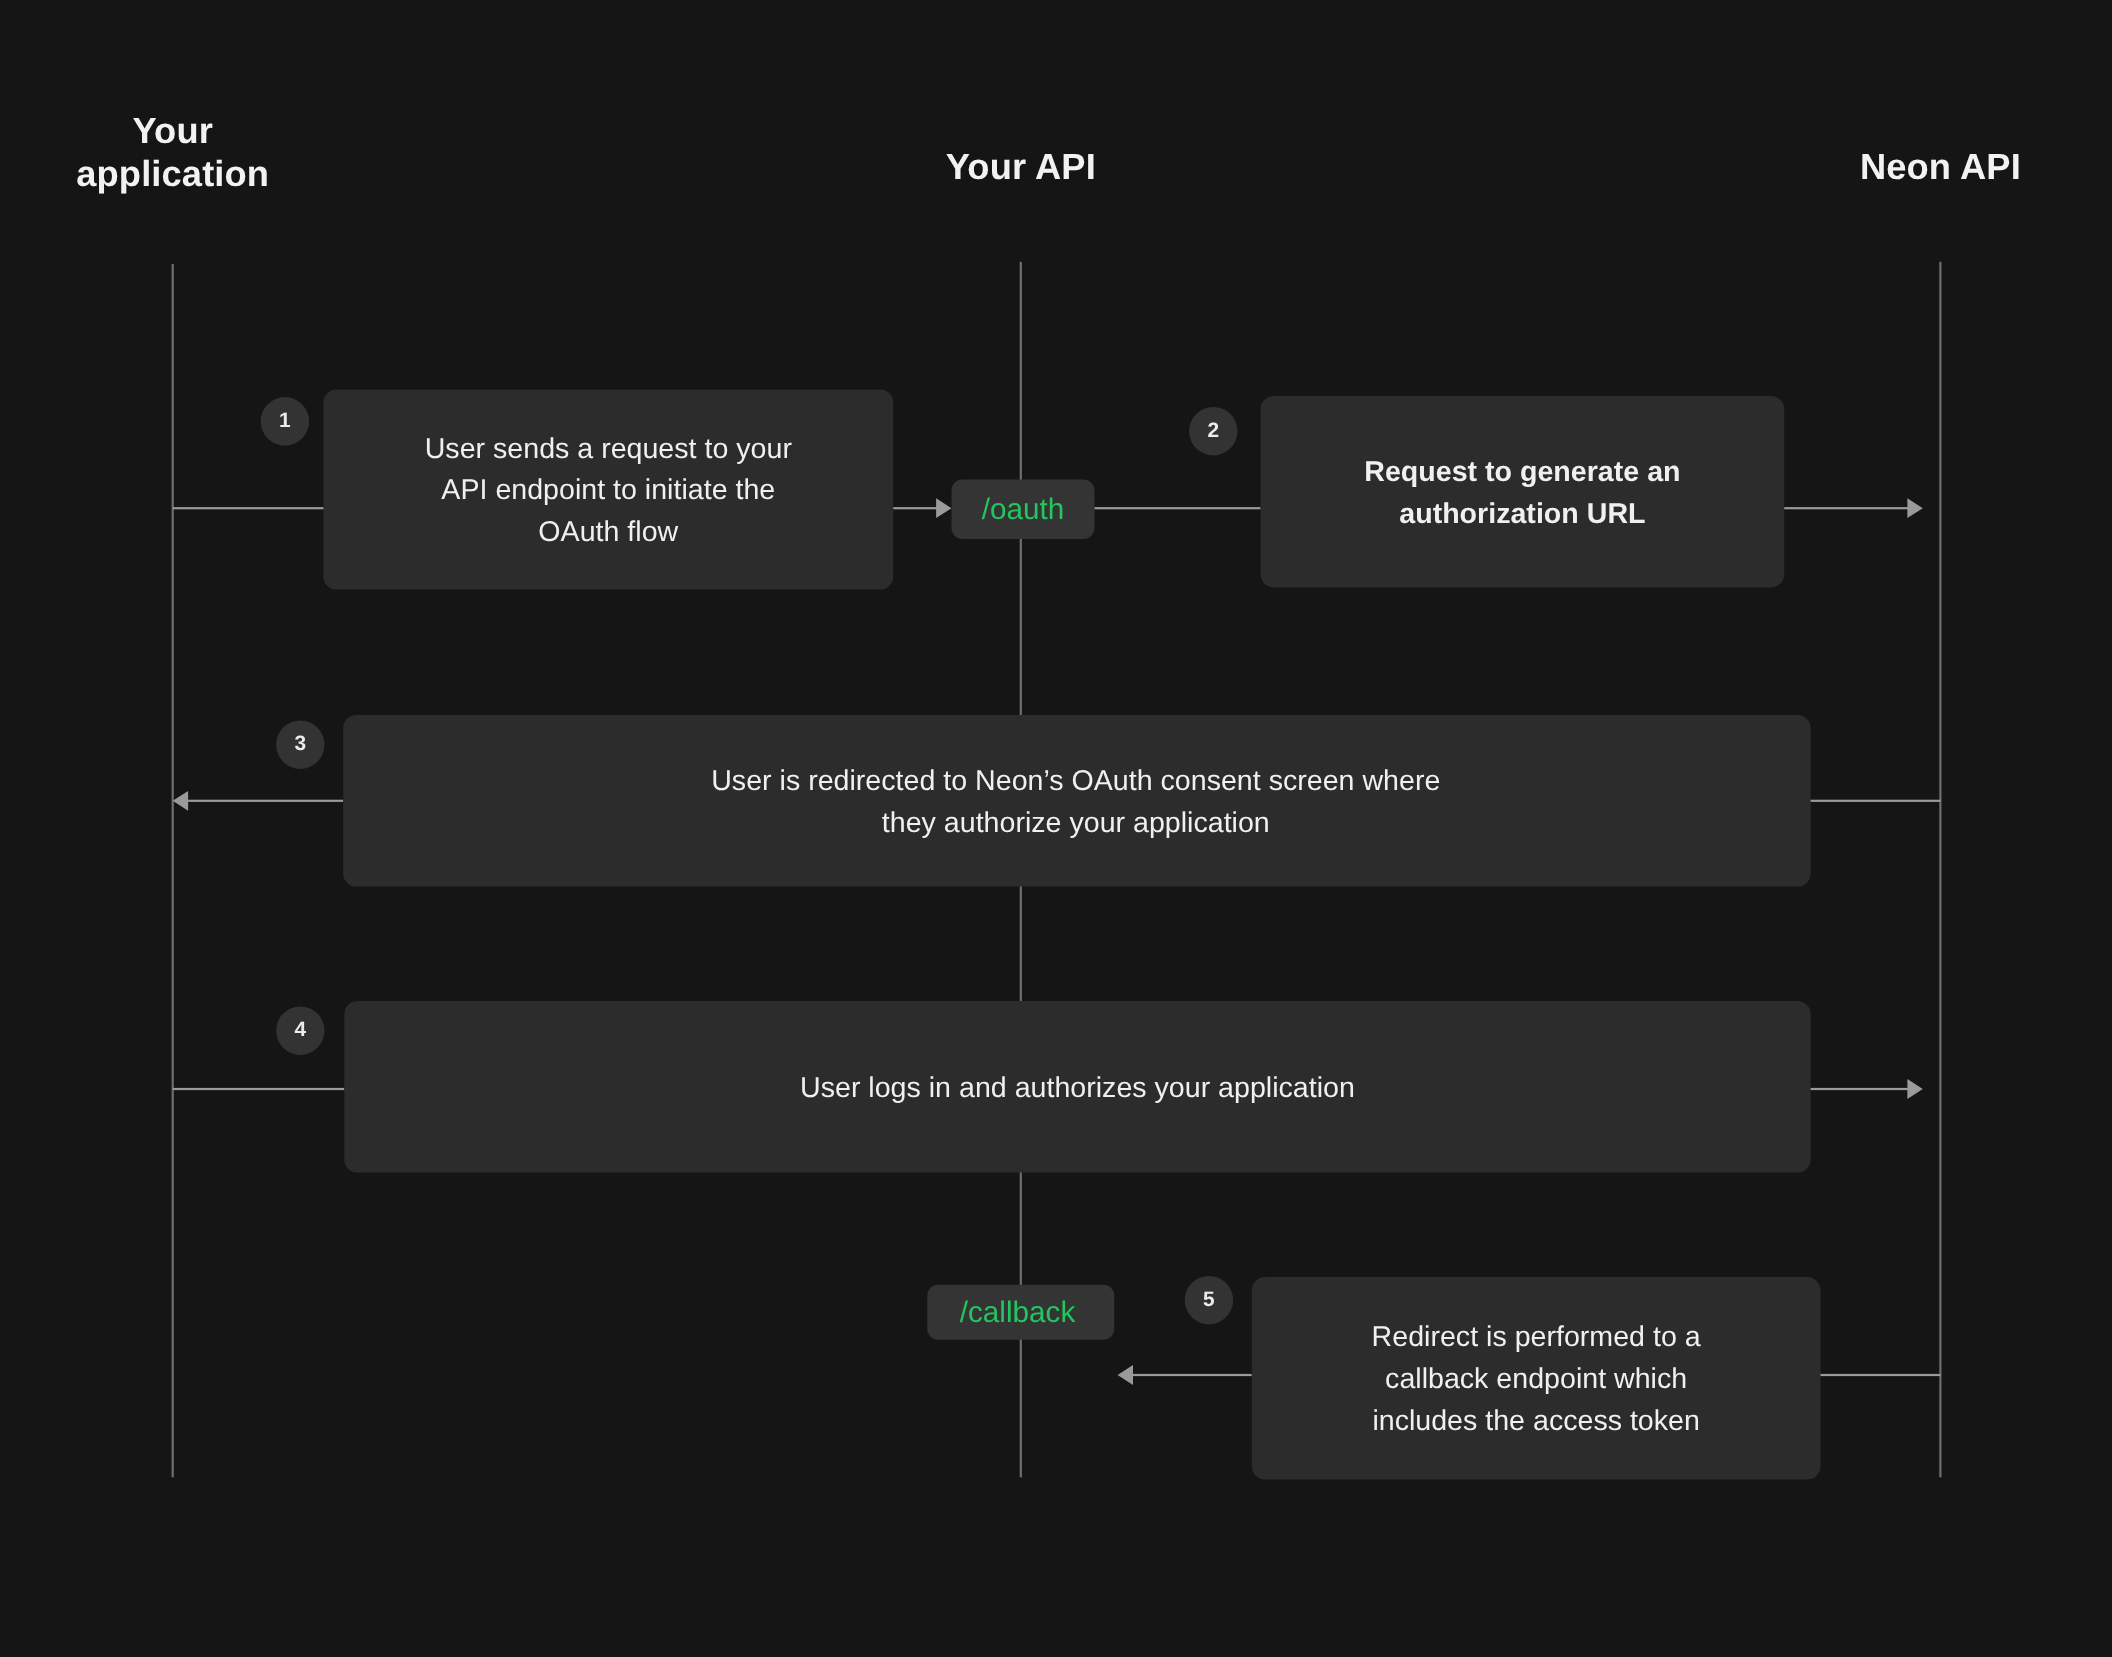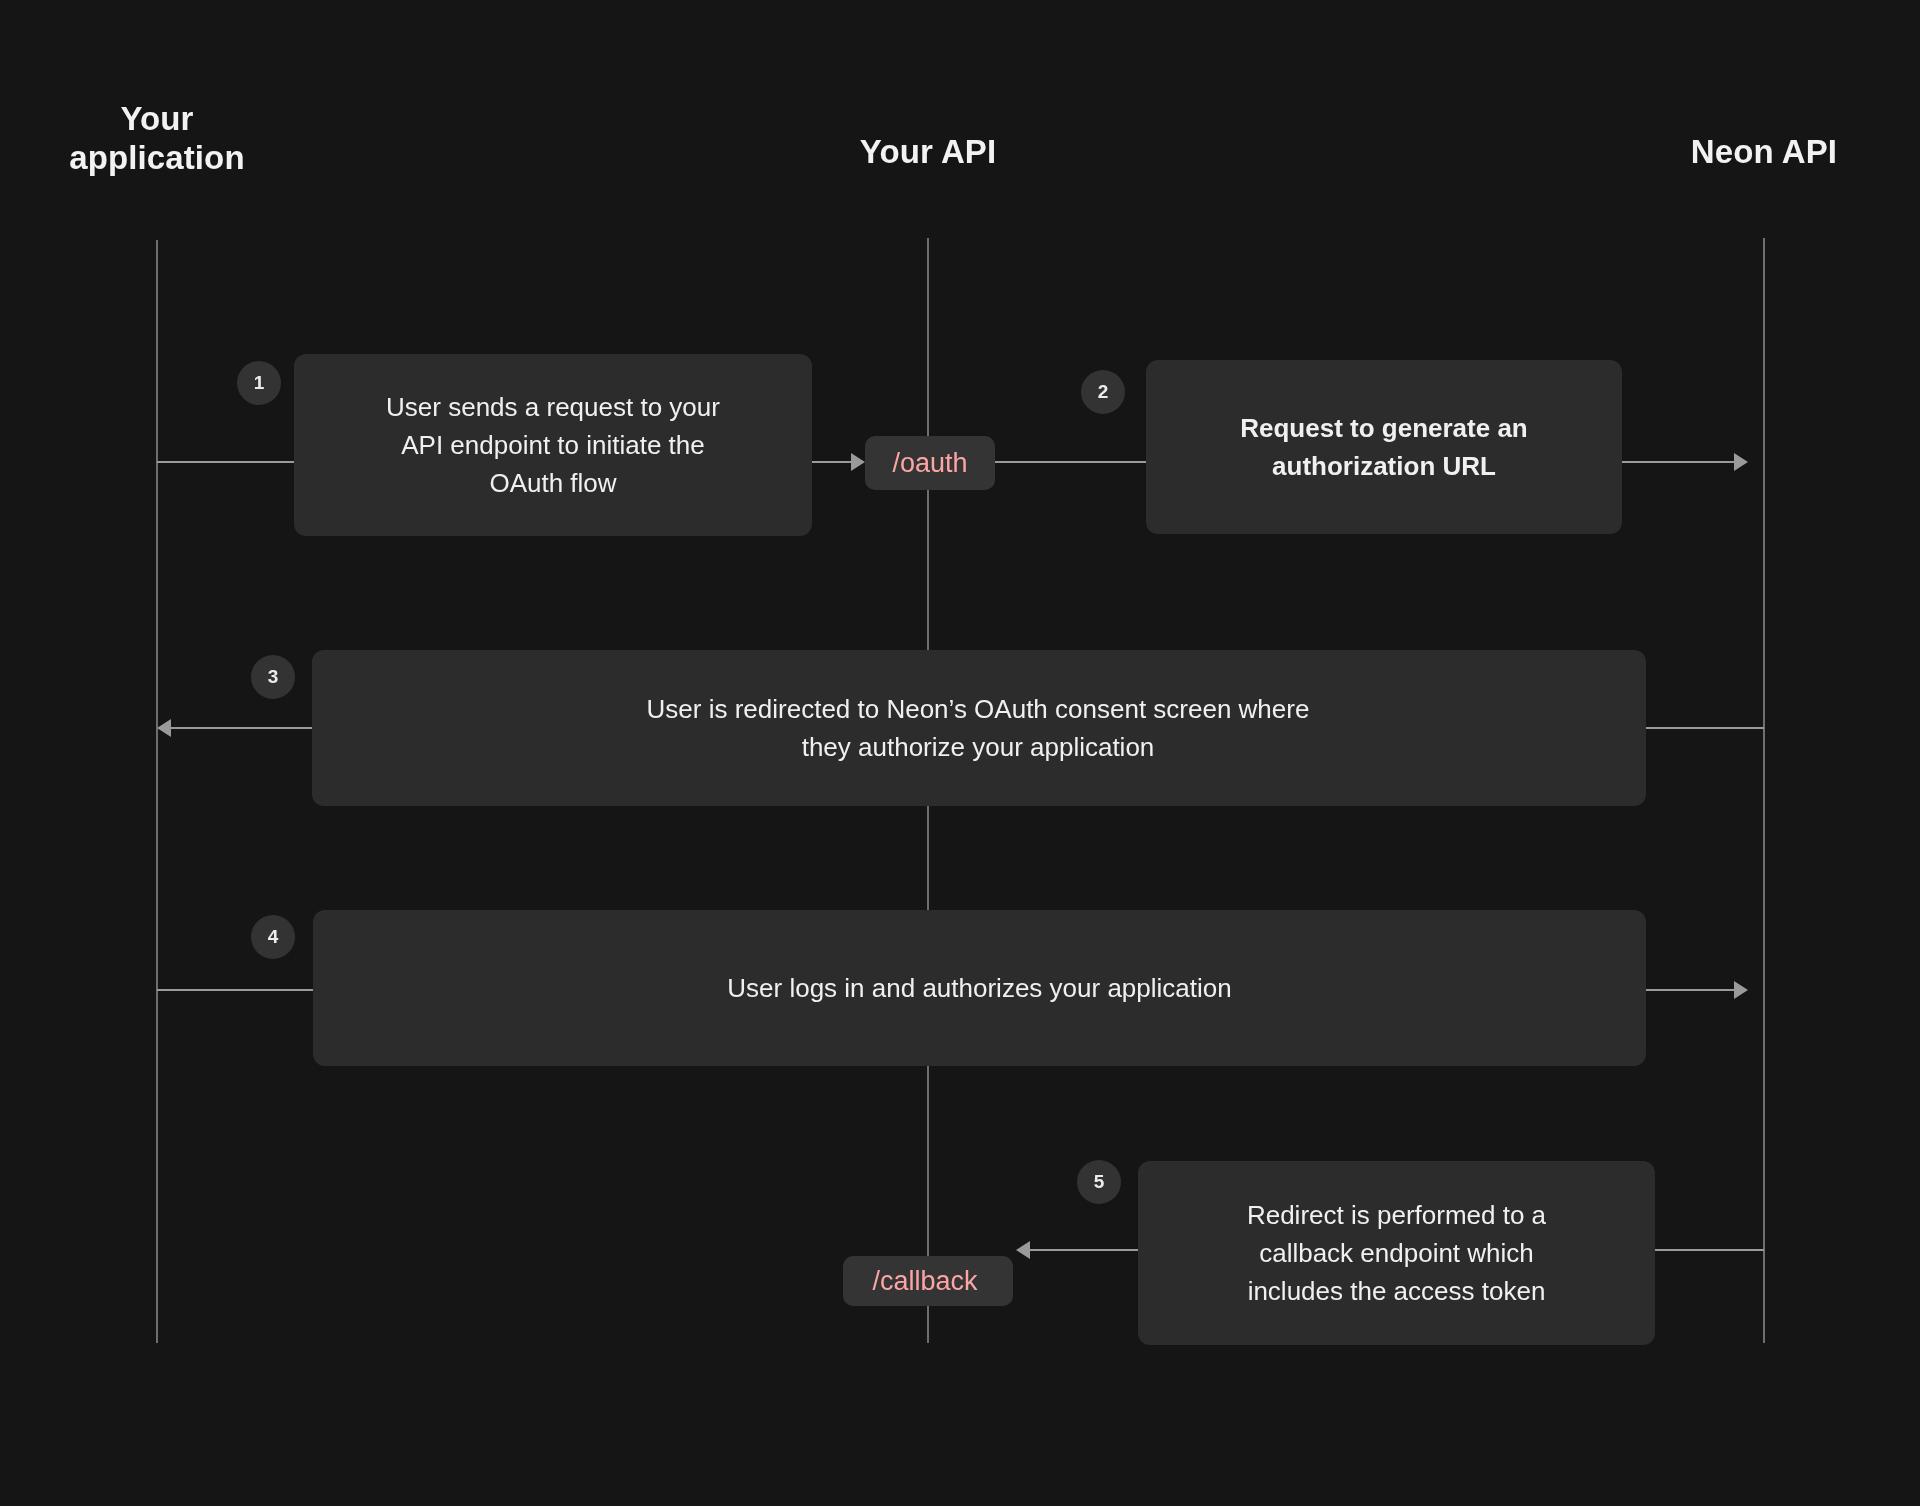--- a/index.html
+++ b/index.html
@@ -61,21 +61,21 @@
     align-items: center;
     justify-content: center;
   }
   .pill {
     position: absolute;
     background: #343434;
     border-radius: 10px;
     display: flex;
     align-items: center;
     justify-content: center;
-    color: #fca5a5;
+    color: #22c55e;
     font-size: 27px;
     box-sizing: border-box;
     padding: 0 18px;
   }
   .conn {
     position: absolute;
     height: 2px;
     background: #9a9a9a;
   }
   .arrowhead {
@@ -149,21 +149,21 @@
   <div class="conn" style="left:157px; top:989px; width:156px;"></div>
   <div class="step-box" style="left:313px; top:910px; width:1333px; height:156px;">
     <span class="step-box-text">User logs in and authorizes your application</span>
   </div>
   <div class="badge" style="left:251px; top:915px;">
     <span>4</span>
   </div>
   <div class="conn" style="left:1646px; top:989px; width:89px;"></div>
   <div class="arrowhead arrow-right" style="left:1734px; top:981px;"></div>
 
-  <div class="pill" style="left:843px; top:1256px; width:170px; height:50px;padding-left:12px;">
+  <div class="pill" style="left:843px; top:1168px; width:170px; height:50px;padding-left:12px;">
     <span>/callback</span>
   </div>
   <div class="arrowhead arrow-left" style="left:1016px; top:1241px;"></div>
   <div class="conn" style="left:1030px; top:1249px; width:108px;"></div>
   <div class="step-box" style="left:1138px; top:1161px; width:517px; height:184px;">
     <span class="step-box-text">Redirect is performed to a
 callback endpoint which
 includes the access token</span>
   </div>
   <div class="badge" style="left:1077px; top:1160px;">

